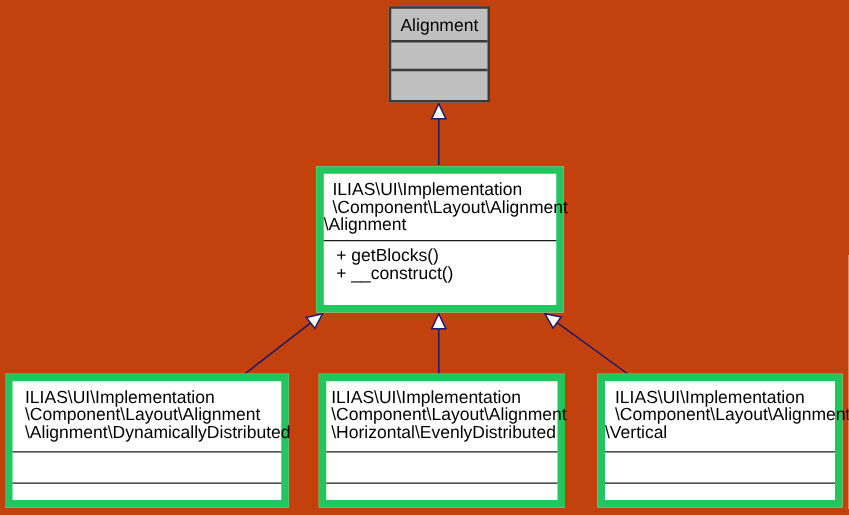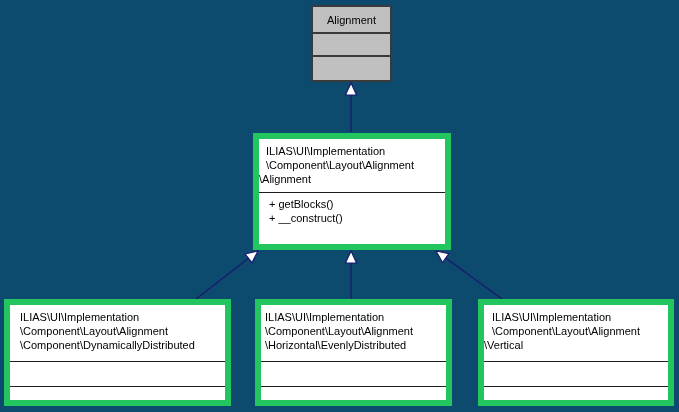--- a/index.html
+++ b/index.html
@@ -1,18 +1,18 @@
 <!DOCTYPE html>
 <html><head>
 <meta charset="utf-8">
 <style>
   html,body{margin:0;padding:0;background:#fff;}
   .canvas{
-    position:relative;width:679px;height:412px;background:#0c4a6e;overflow:hidden;
-    font-family:"Liberation Sans","DejaVu Sans",sans-serif;font-size:11px;line-height:14px;color:#000;
+    position:relative;width:679px;height:412px;background:#c2410c;overflow:hidden;
+    font-family:"Liberation Sans","DejaVu Sans",sans-serif;font-size:14px;line-height:14px;color:#000;
   }
   .arrow-layer{position:absolute;left:0;top:0;width:679px;height:412px;pointer-events:none;}
   .node{
     position:absolute;background:#ffffff;border:6px solid #22c55e;
     box-sizing:border-box;display:flex;flex-direction:column;
   }
   .node-gray{background:#c0c0c0;border:2px solid #3a3a3a;}
   
   .gtitle{height:25px;box-sizing:border-box;padding-top:6px;text-align:center;}
   .gempty1{height:23px;box-sizing:border-box;border-top:2px solid #3a3a3a;}
@@ -76,21 +76,21 @@
     <div class="methods">
       <div class="member">+ getBlocks()</div>
       <div class="member">+ __construct()</div>
     </div>
   </div>
 
   <div class="node subnode" id="node-dyn">
     <div class="title">
       <div class="tl">ILIAS\UI\Implementation</div>
       <div class="tl">\Component\Layout\Alignment</div>
-      <div class="tl">\Component\DynamicallyDistributed</div>
+      <div class="tl">\Alignment\DynamicallyDistributed</div>
     </div>
     <div class="empty1"></div>
     <div class="empty2"></div>
   </div>
 
   <div class="node subnode" id="node-evn">
     <div class="title">
       <div class="tl">ILIAS\UI\Implementation</div>
       <div class="tl">\Component\Layout\Alignment</div>
       <div class="tl">\Horizontal\EvenlyDistributed</div>

